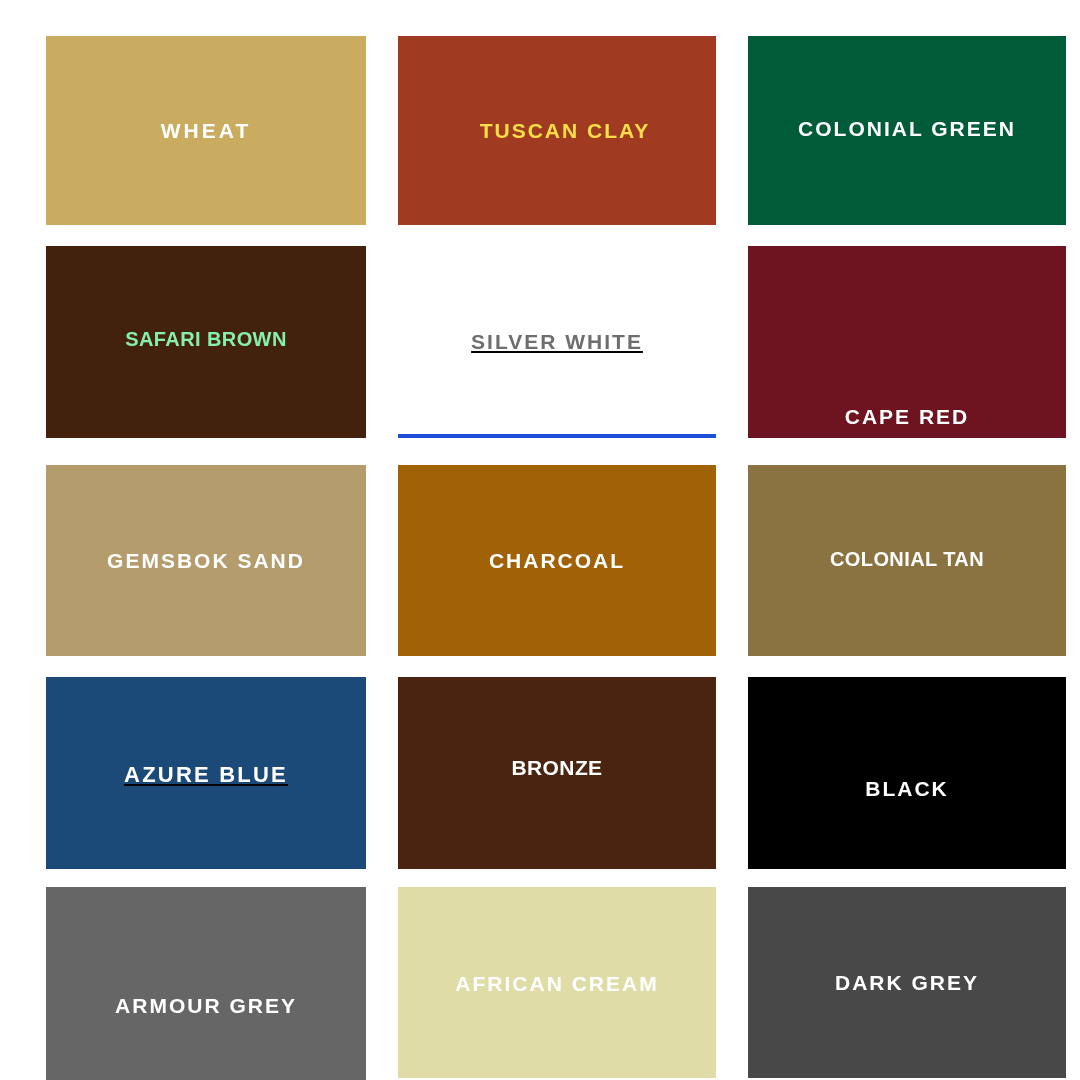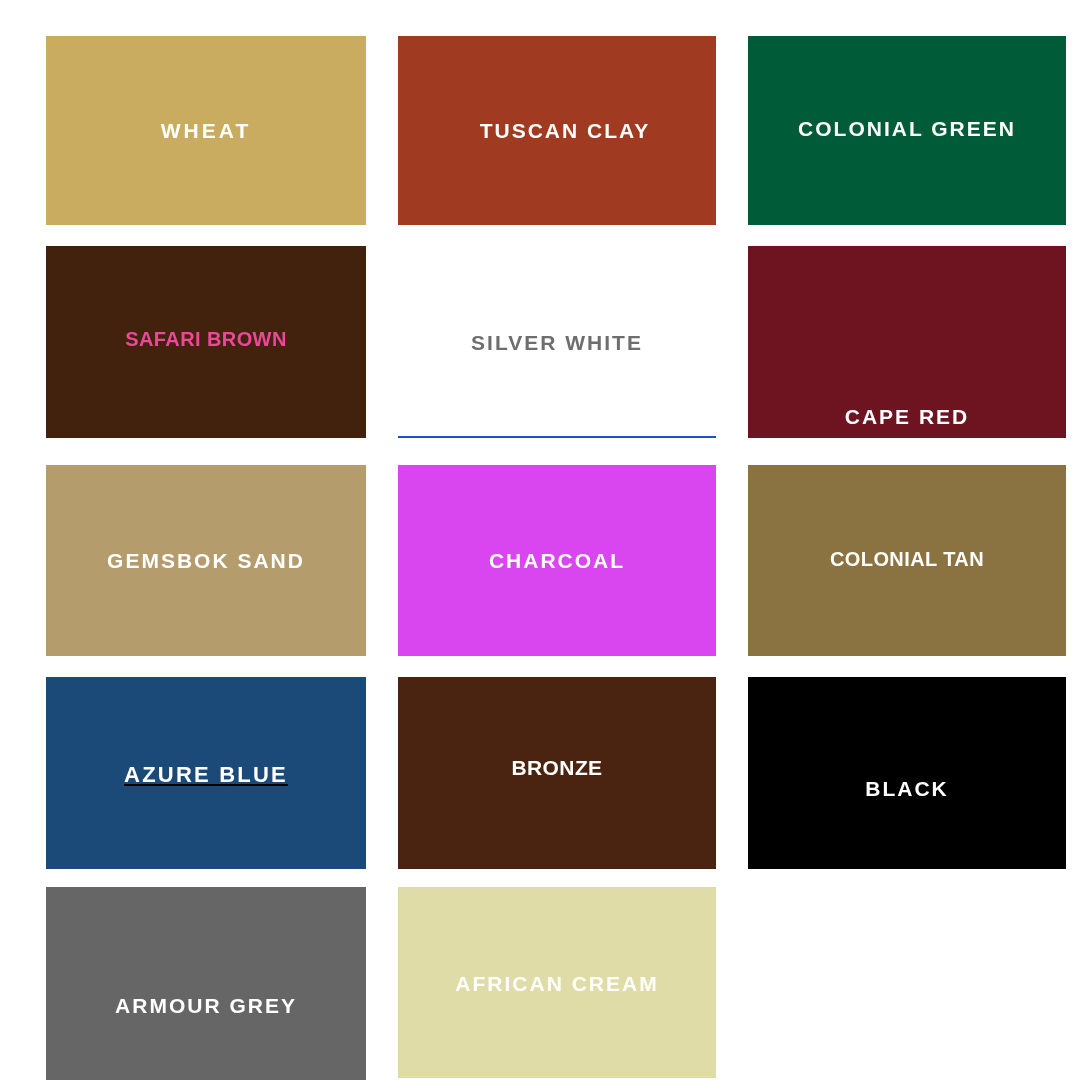--- a/index.html
+++ b/index.html
@@ -40,62 +40,66 @@
   
   .lbl-lg      { font-size: 21px; font-weight: 600; letter-spacing: 2.0px; }
   .lbl-lg-wide { font-size: 21px; font-weight: 600; letter-spacing: 3.0px; }
   .lbl-md      { font-size: 20px; font-weight: 700; letter-spacing: 0.4px; }
   .lbl-sm      { font-size: 21px; font-weight: 700; letter-spacing: 0.4px; }
   .lbl-bold-sp { font-size: 22px; font-weight: 700; letter-spacing: 2.2px; }
 
   
   .swatch.is-outline {
     background: #FFFFFF;
-    border-bottom: 2px solid #1d4ed8;
+    border-bottom: 4px solid #1d4ed8;
+    text-decoration: underline;
   }
 </style>
 </head>
 <body>
 
 <div id="swatch-grid" style="background: rgb(255, 255, 255);">
     <div class="swatch" style="left: 30px; top: 20px; width: 320px; height: 189px; background: rgb(201, 172, 95);">
       <span class="swatch-label lbl-lg-wide" style="color: rgb(255, 255, 255);">WHEAT</span>
     </div>
     <div class="swatch" style="left: 382px; top: 20px; width: 318px; height: 189px; background: rgb(160, 59, 33);">
-      <span class="swatch-label lbl-lg" style="color: #ffffff; margin-left: 16px;">TUSCAN CLAY</span>
+      <span class="swatch-label lbl-lg" style="color: #fde047; margin-left: 16px;">TUSCAN CLAY</span>
     </div>
     <div class="swatch" style="left: 732px; top: 20px; width: 318px; height: 189px; background: rgb(0, 91, 56);">
       <span class="swatch-label lbl-lg" style="color: rgb(255, 255, 255); transform: translateY(-2px);">COLONIAL GREEN</span>
     </div>
     <div class="swatch" style="left: 30px; top: 230px; width: 320px; height: 192px; background: rgb(66, 33, 13);">
-      <span class="swatch-label lbl-md" style="color: #ec4899; transform: translateY(-3px);">SAFARI BROWN</span>
+      <span class="swatch-label lbl-md" style="color: #86efac; transform: translateY(-3px);">SAFARI BROWN</span>
     </div>
     <div class="swatch is-outline" style="left: 382px; top: 230px; width: 318px; height: 192px;">
       <span class="swatch-label lbl-lg" style="color: rgb(110, 110, 110); transform: translateY(1px);">SILVER WHITE</span>
     </div>
     <div class="swatch" style="left: 732px; top: 230px; width: 318px; height: 192px; background: rgb(110, 20, 33); align-items: flex-end;">
       <span class="swatch-label lbl-lg" style="color: rgb(255, 255, 255); transform: translateY(5px);">CAPE RED</span>
     </div>
     <div class="swatch" style="left: 30px; top: 449px; width: 320px; height: 191px; background: rgb(180, 156, 108);">
       <span class="swatch-label lbl-lg" style="color: rgb(255, 255, 255);">GEMSBOK SAND</span>
     </div>
-    <div class="swatch" style="left: 382px; top: 449px; width: 318px; height: 191px; background: #d946ef;">
+    <div class="swatch" style="left: 382px; top: 449px; width: 318px; height: 191px; background: #a16207;">
       <span class="swatch-label lbl-lg" style="color: rgb(255, 255, 255);">CHARCOAL</span>
     </div>
     <div class="swatch" style="left: 732px; top: 449px; width: 318px; height: 191px; background: rgb(138, 115, 64);">
       <span class="swatch-label lbl-md" style="color: rgb(255, 255, 255); transform: translateY(-2px);">COLONIAL TAN</span>
     </div>
     <div class="swatch" style="left: 30px; top: 661px; width: 320px; height: 192px; background: rgb(27, 74, 120); text-decoration: underline;">
       <span class="swatch-label lbl-bold-sp" style="color: rgb(255, 255, 255); transform: translateY(2px);">AZURE BLUE</span>
     </div>
     <div class="swatch" style="left: 382px; top: 661px; width: 318px; height: 192px; background: rgb(74, 36, 16);">
       <span class="swatch-label lbl-sm" style="color: rgb(255, 255, 255); transform: translateY(-6px);">BRONZE</span>
     </div>
     <div class="swatch" style="left: 732px; top: 661px; width: 318px; height: 192px; background: rgb(0, 0, 0);">
       <span class="swatch-label lbl-lg" style="color: rgb(255, 255, 255); transform: translateY(-3px); margin-top: 36px;">BLACK</span>
     </div>
     <div class="swatch" style="left: 30px; top: 871px; width: 320px; height: 236px; background: rgb(102, 102, 102);">
       <span class="swatch-label lbl-lg" style="color: rgb(255, 255, 255);">ARMOUR GREY</span>
     </div>
     <div class="swatch" style="left: 382px; top: 871px; width: 318px; height: 191px; background: rgb(223, 220, 167);">
       <span class="swatch-label lbl-lg" style="color: rgb(255, 255, 255); transform: translateY(1px);">AFRICAN CREAM</span>
     </div>
+    <div class="swatch" style="left: 732px; top: 871px; width: 318px; height: 191px; background: rgb(72, 72, 72);">
+      <span class="swatch-label lbl-lg" style="color: rgb(255, 255, 255);">DARK GREY</span>
+    </div>
   </div>
 
 </body></html>

